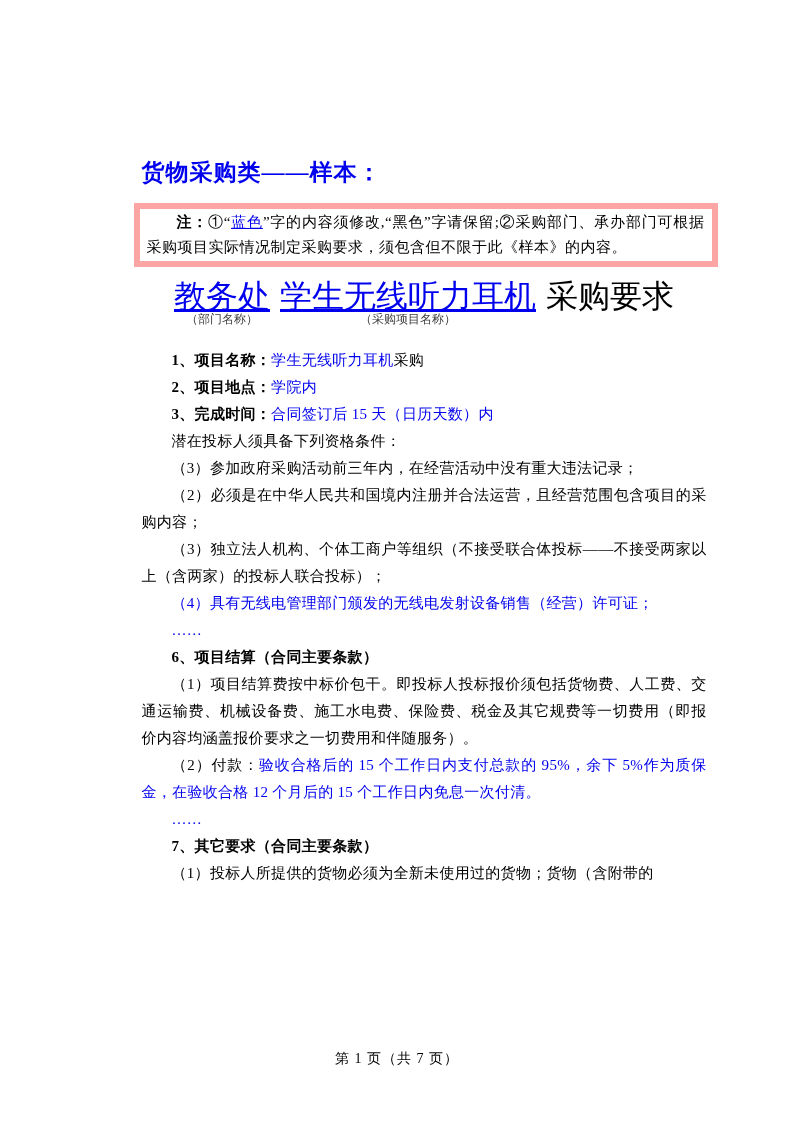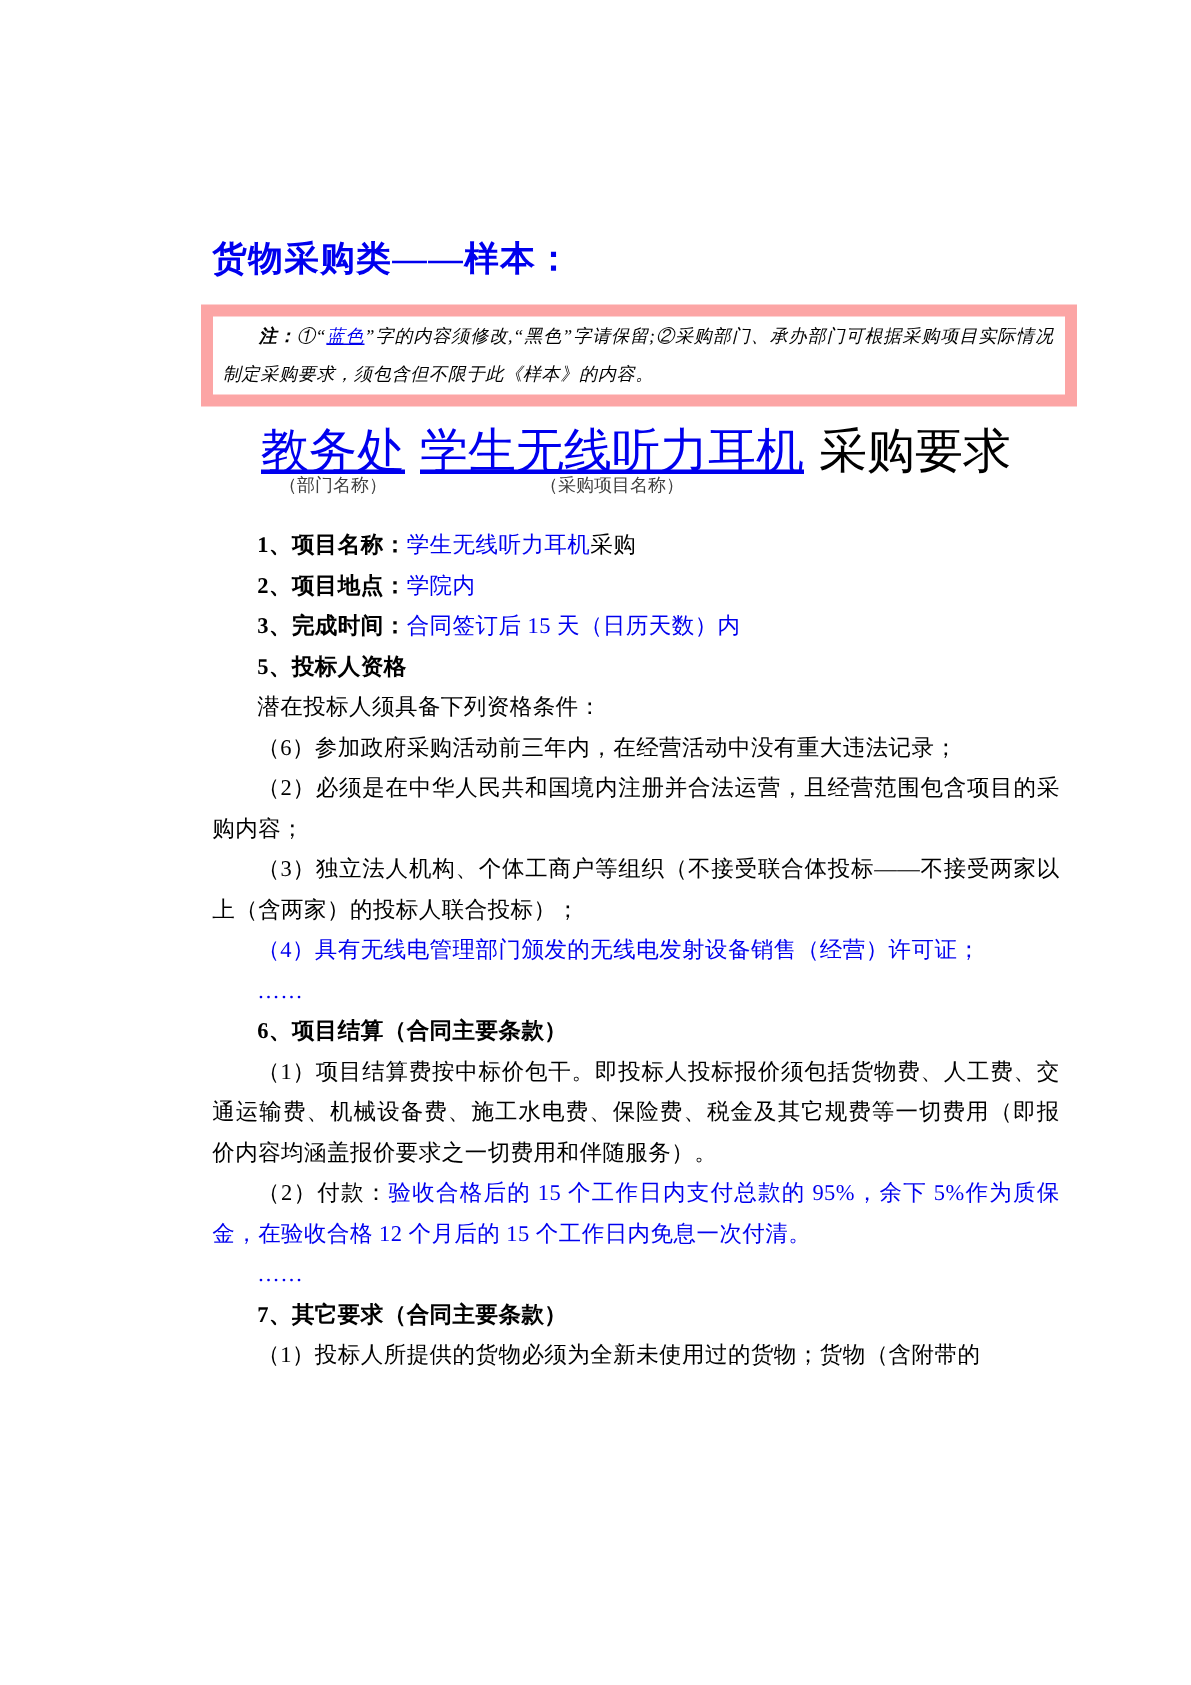--- a/index.html
+++ b/index.html
@@ -14,24 +14,23 @@
     margin:0 0 14px 0; font-size:23px; font-weight:bold; line-height:32px;
     color:#0000EE; letter-spacing:1px;
   }
 
   .intro {
     margin:0; font-size:14px; line-height:27px; color:#0000EE;
     text-align:justify; text-indent:2em; letter-spacing:0.2px;
   }
 
   .note-box {
-    margin:4px -11px 0 -8px; border:8px solid #fca5a5; padding:1px 7px;
-    font-size:12px; line-height:25px; text-align:justify; text-indent:2em;
+    margin:4px -11px 0 -8px; border:6px solid #fca5a5; padding:1px 7px;
+    font-size:15px; line-height:25px; text-align:justify; text-indent:2em;
     letter-spacing:0.5px;
-    font-style:italic;
   }
   .note-box b { font-weight:bold; }
 
   .title-block { margin-top:14px; text-align:center; white-space:nowrap; }
   .title-col { display:inline-block; vertical-align:top; text-align:center; }
   .title-col + .title-col { margin-left:10px; }
   .title-text { font-size:32px; line-height:30px; display:block; }
   .caption { display:block; font-size:12px; line-height:16px; color:#404040; }
 
   .body-sec { margin-top:20px; font-size:15px; line-height:27px; letter-spacing:0.3px; }
@@ -71,33 +70,33 @@
 
     <div class="body-sec">
 
       <p><b>1、项目名称：</b><span class="blu">学生无线听力耳机</span><span>采购</span></p>
 
       <p><b>2、项目地点：</b><span class="blu">学院内</span></p>
 
       <p><b>3、完成时间：</b><span class="blu">合同签订后 15 天（日历天数）内</span></p>
 
 
-      <p><b>5、投标人资格</b></p>
 
       <p>潜在投标人须具备下列资格条件：</p>
-      <p>（6）参加政府采购活动前三年内，在经营活动中没有重大违法记录；</p>
+      <p>（3）参加政府采购活动前三年内，在经营活动中没有重大违法记录；</p>
       <p>（2）必须是在中华人民共和国境内注册并合法运营，且经营范围包含项目的采购内容；</p>
       <p>（3）独立法人机构、个体工商户等组织（不接受联合体投标——不接受两家以上（含两家）的投标人联合投标）；</p>
       <p class="blu">（4）具有无线电管理部门颁发的无线电发射设备销售（经营）许可证；</p>
       <p class="blu">……</p>
 
       <p><b>6、项目结算（合同主要条款）</b></p>
       <p>（1）项目结算费按中标价包干。即投标人投标报价须包括货物费、人工费、交通运输费、机械设备费、施工水电费、保险费、税金及其它规费等一切费用（即报价内容均涵盖报价要求之一切费用和伴随服务）。</p>
       <p><span>（2）付款：</span><span class="blu">验收合格后的 15 个工作日内支付总款的 95%，余下 5%作为质保金，在验收合格 12 个月后的 15 个工作日内免息一次付清。</span></p>
       <p class="blu">……</p>
 
       <p><b>7、其它要求（合同主要条款）</b></p>
       <p>（1）投标人所提供的货物必须为全新未使用过的货物；货物（含附带的</p>
 
     </div>
   </div>
 
+  <div class="footer">第 1 页（共 7 页）</div>
 </div>
 
 </body></html>

